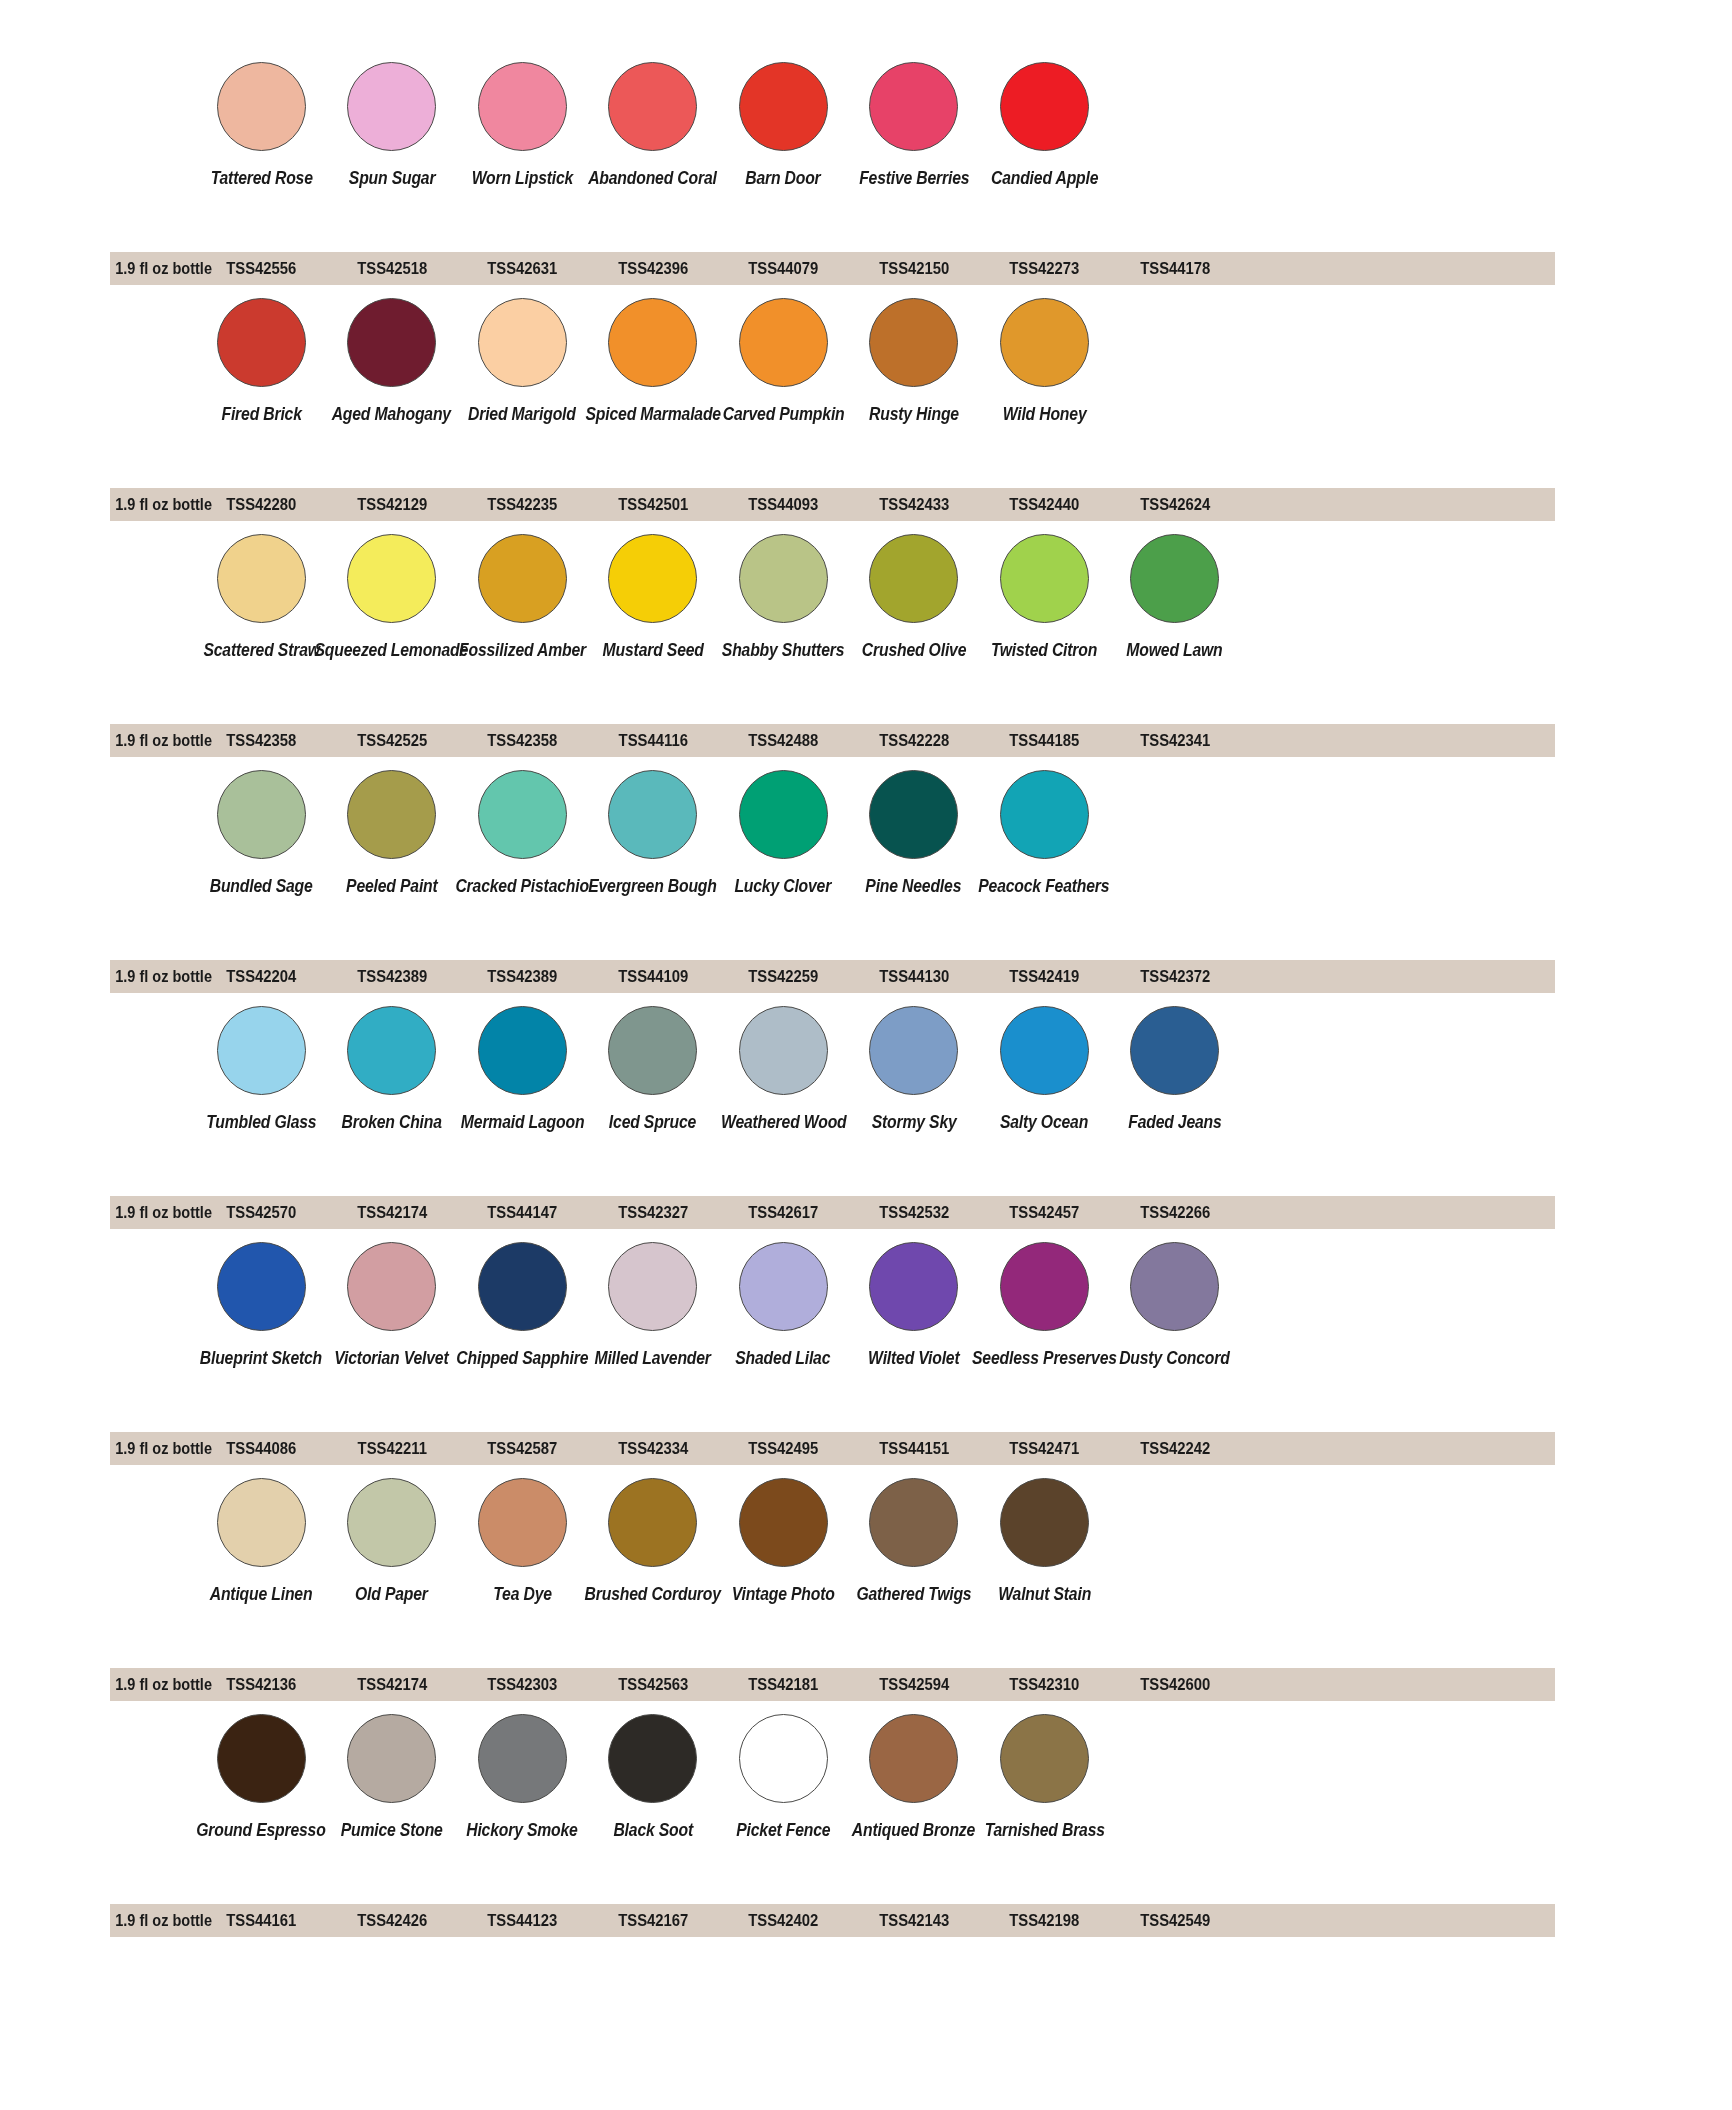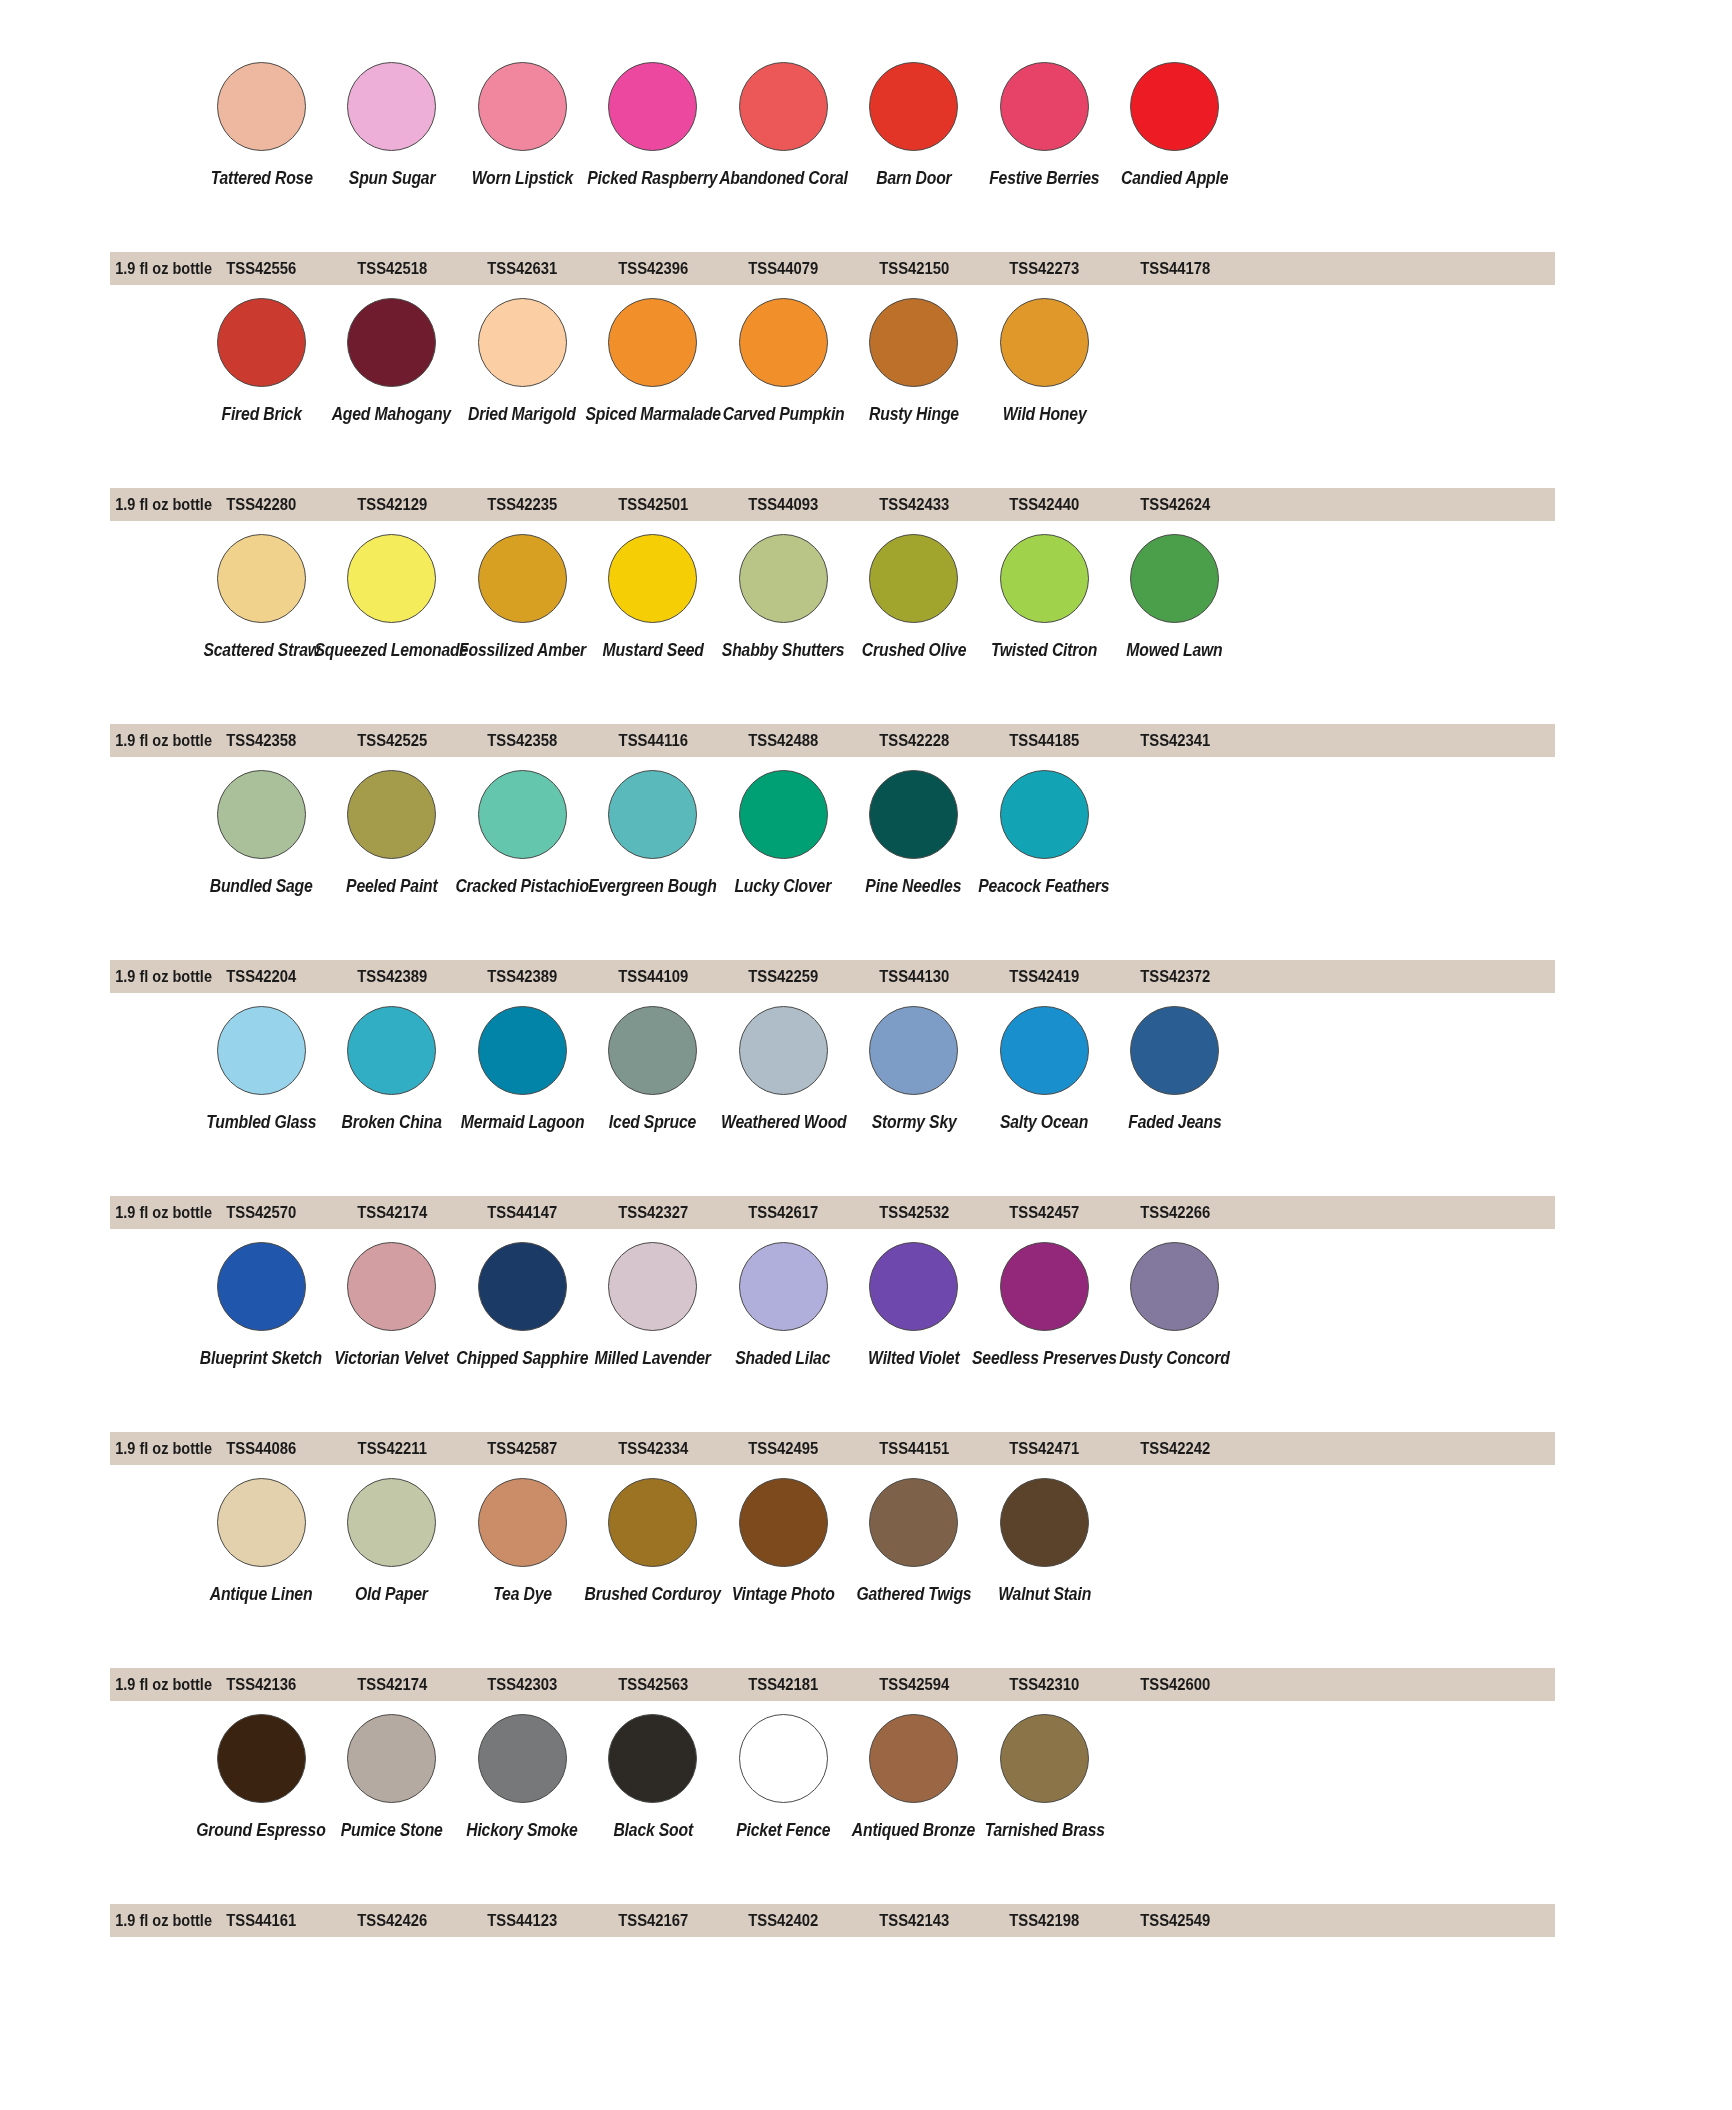--- a/index.html
+++ b/index.html
@@ -120,24 +120,20 @@
         </div>
         <div class="cell">
           <div class="dot" style="background: rgb(237, 175, 216);"></div>
           <div class="cell-name">Spun Sugar</div>
         </div>
         <div class="cell">
           <div class="dot" style="background: rgb(240, 135, 159);"></div>
           <div class="cell-name">Worn Lipstick</div>
         </div>
         <div class="cell">
-          <div class="dot" style="background: rgb(236, 72, 160);"></div>
-          <div class="cell-name">Picked Raspberry</div>
-        </div>
-        <div class="cell">
           <div class="dot" style="background: rgb(236, 88, 88);"></div>
           <div class="cell-name">Abandoned Coral</div>
         </div>
         <div class="cell">
           <div class="dot" style="background: rgb(227, 53, 39);"></div>
           <div class="cell-name">Barn Door</div>
         </div>
         <div class="cell">
           <div class="dot" style="background: rgb(231, 66, 104);"></div>
           <div class="cell-name">Festive Berries</div>

